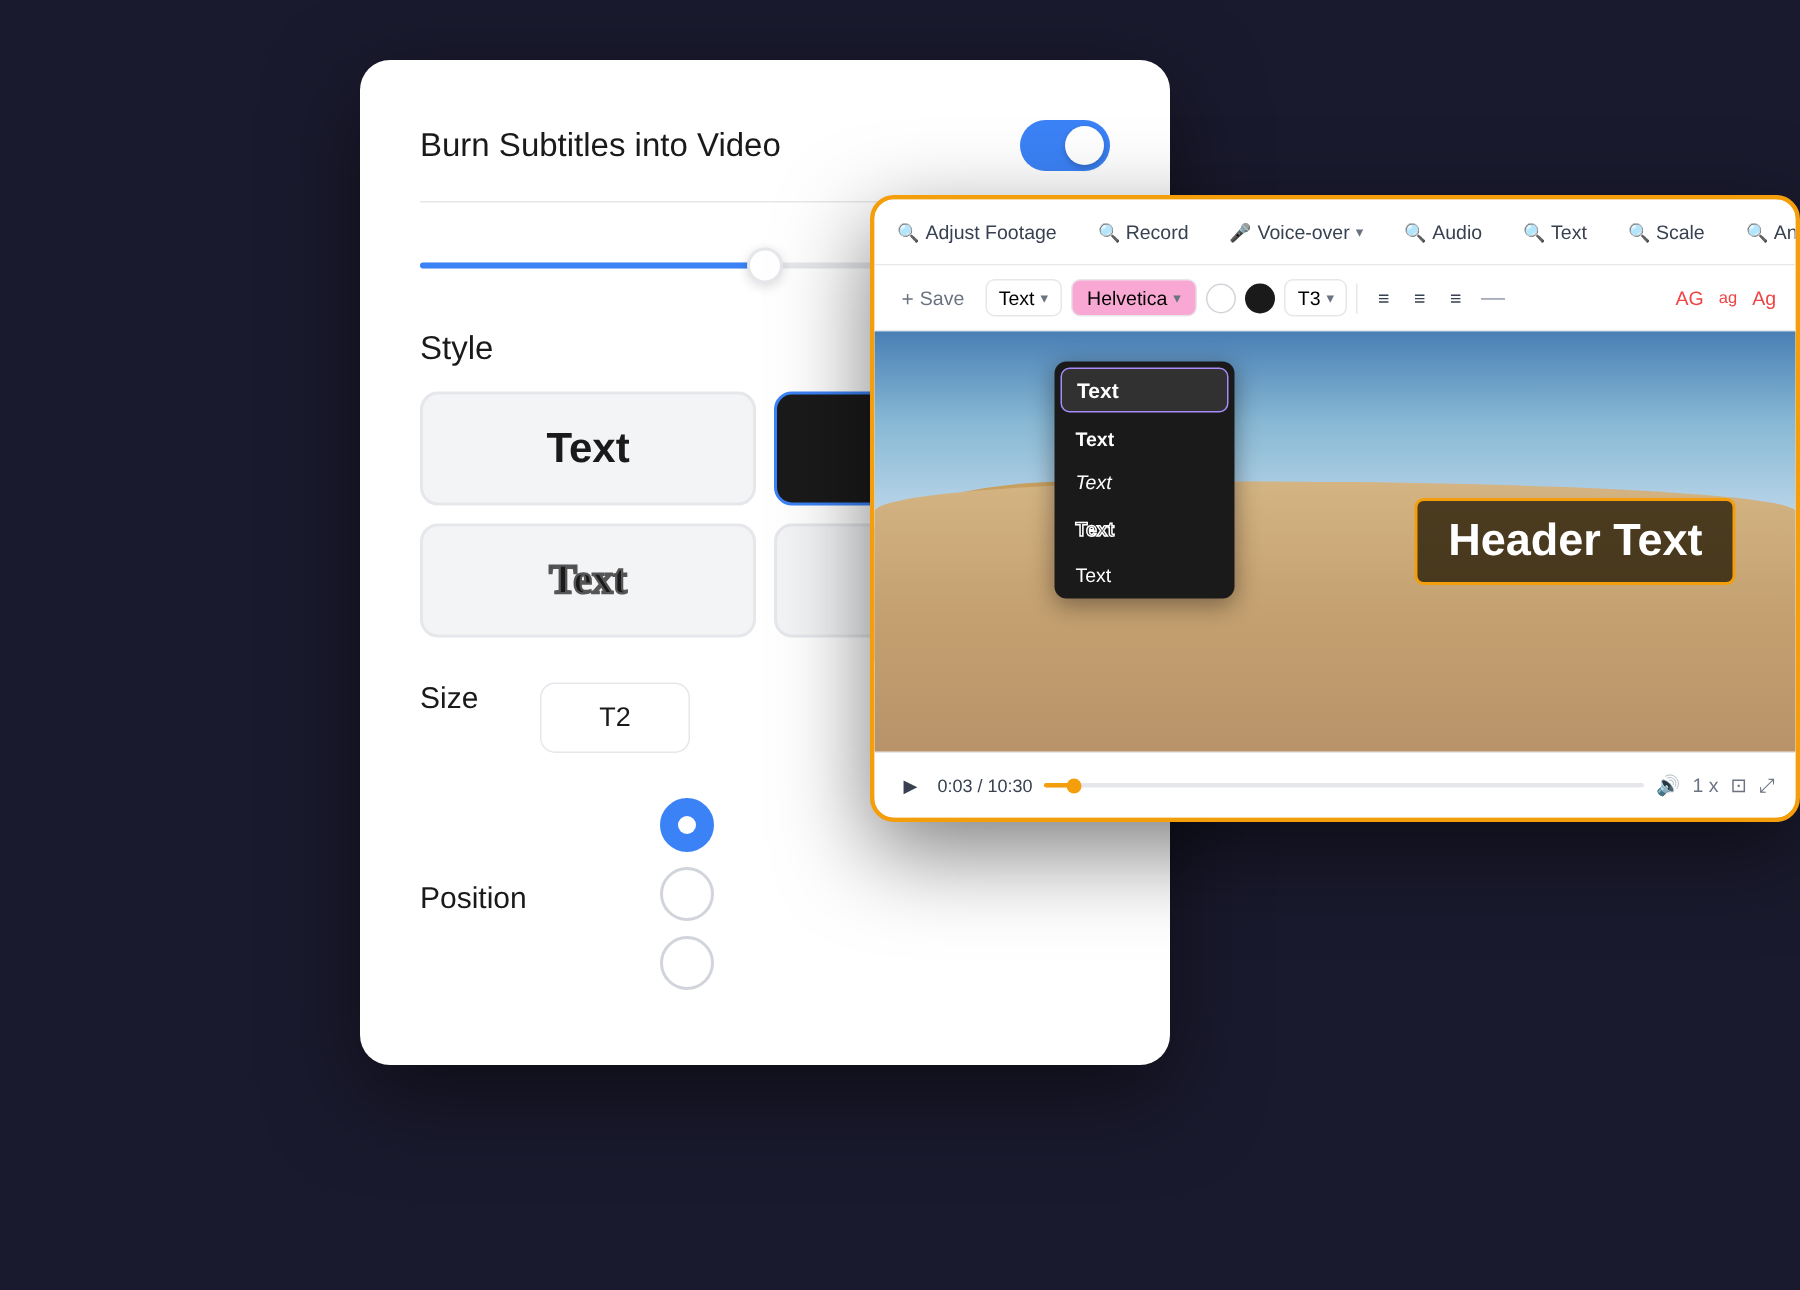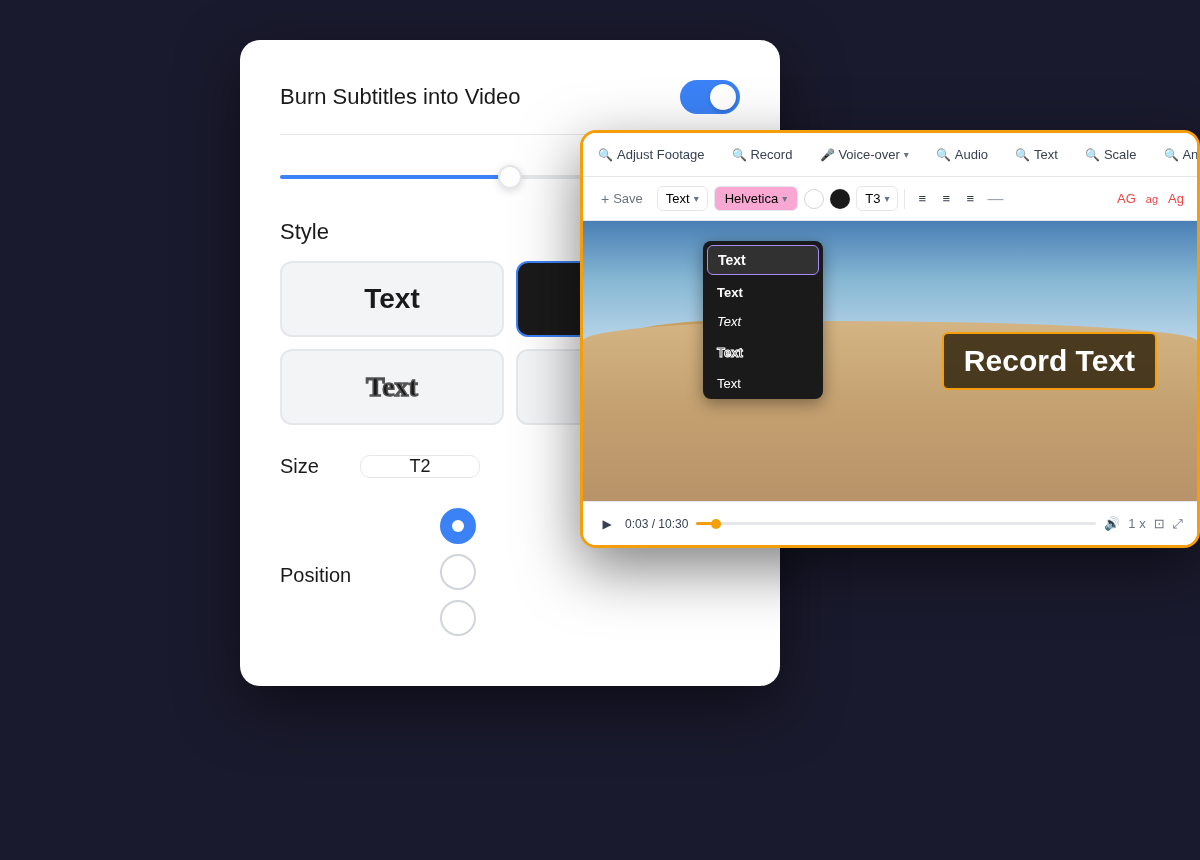--- a/index.html
+++ b/index.html
@@ -171,26 +171,26 @@
     }
     .size-row-label {
       font-size: 20px;
       font-weight: 500;
       color: #1a1a1a;
       width: 80px;
     }
     .size-select {
       border: 1.5px solid #e5e7eb;
       border-radius: 10px;
-      padding: 0 20px;
+      padding: 12px 20px;
       font-size: 18px;
       color: #1a1a1a;
       background: white;
       cursor: pointer;
-      width: 120px;
+      width: 100px;
       text-align: center;
     }
 
     
     .position-row {
       display: flex;
       align-items: center;
     }
     .position-row-label {
       font-size: 20px;
@@ -635,21 +635,21 @@
 
     <div class="text-dropdown">
       <div class="text-dropdown-item plain">Text</div>
       <div class="text-dropdown-item" style="font-size:13px;font-weight:700;padding:6px 14px;">Text</div>
       <div class="text-dropdown-item italic">Text</div>
       <div class="text-dropdown-item outlined">Text</div>
       <div class="text-dropdown-item light">Text</div>
     </div>
 
     <div class="header-text-overlay">
-      <span>Record Text</span>
+      <span>Header Text</span>
     </div>
   </div>
 
   <div class="video-controls">
     <div class="play-btn"></div>
     <span class="time-label">0:03 / 10:30</span>
     <div class="progress-bar">
       <div class="progress-fill"></div>
       <div class="progress-thumb"></div>
     </div>

